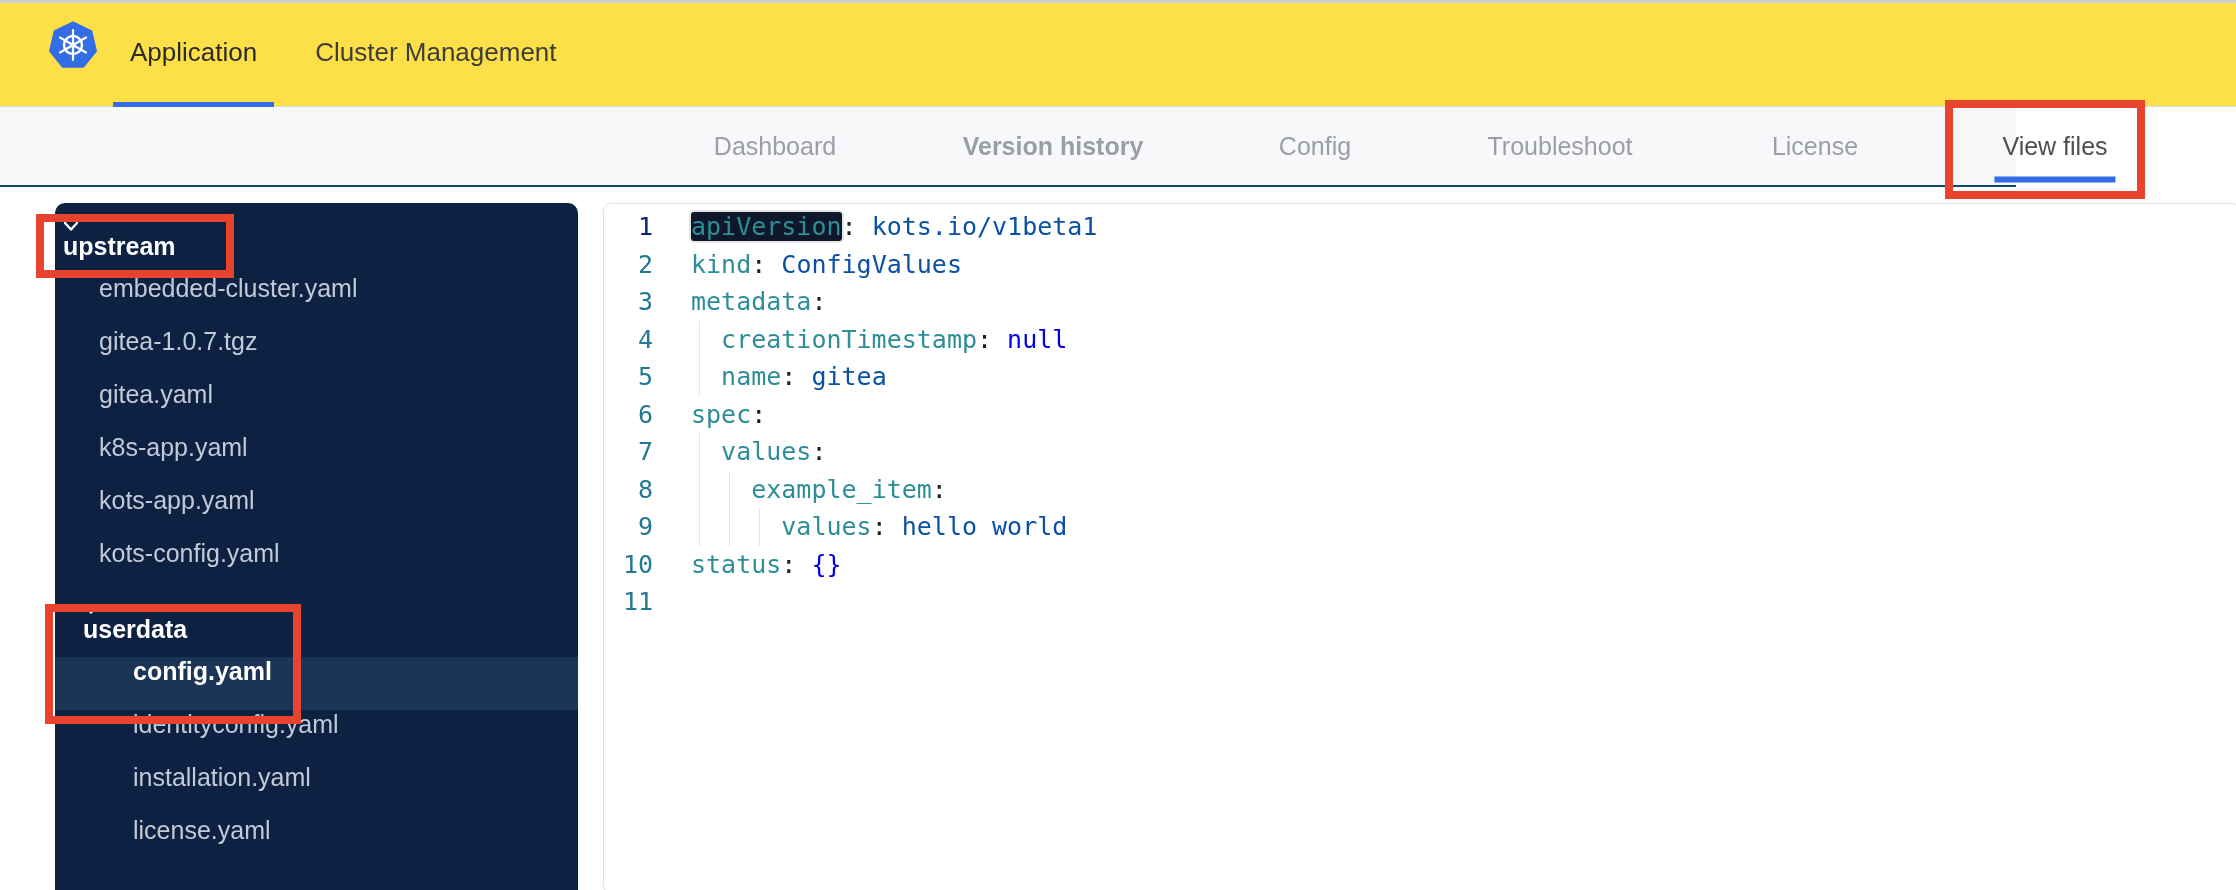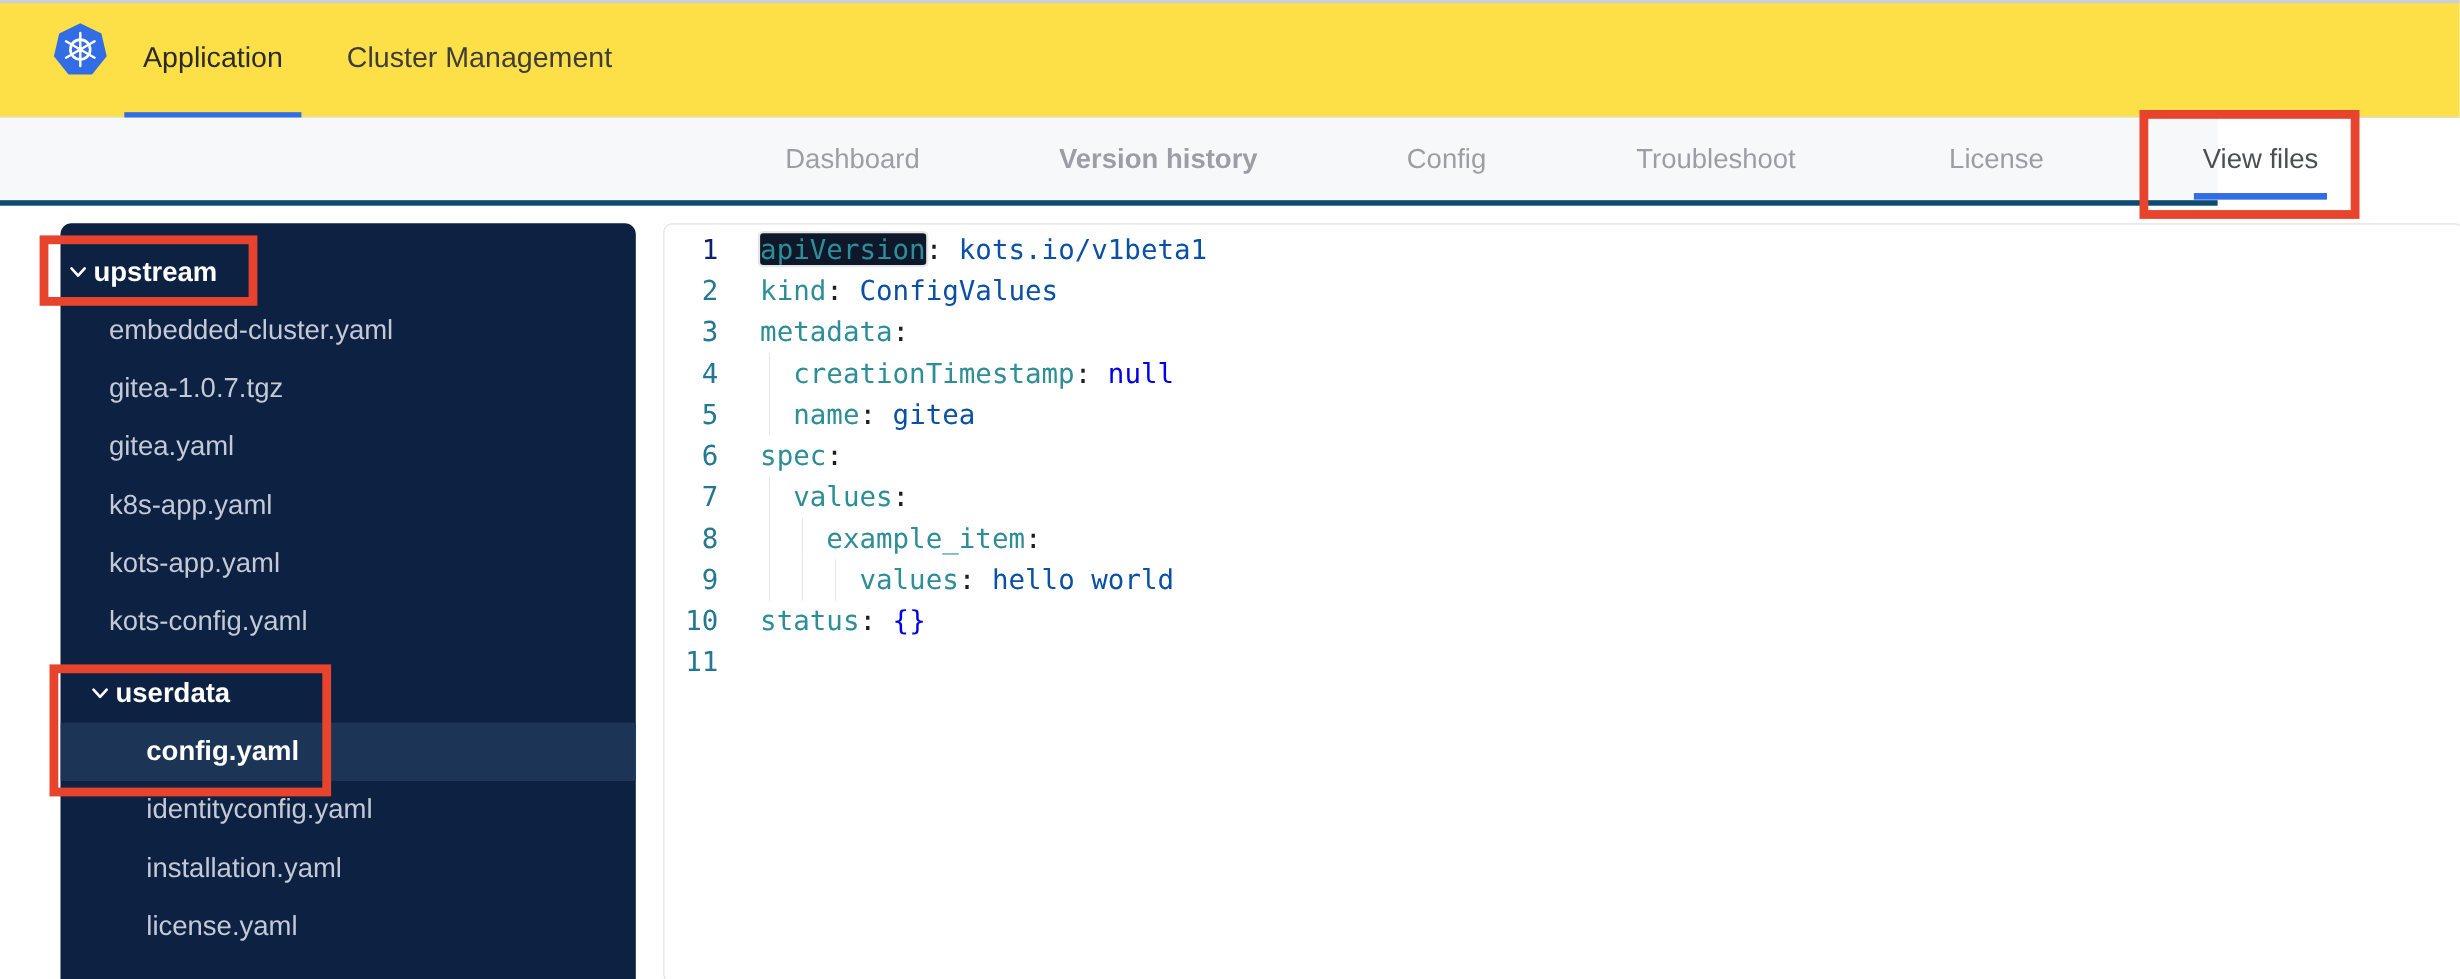--- a/index.html
+++ b/index.html
@@ -24,36 +24,36 @@
   
   .topbar{position:absolute;left:0;top:0;width:2236px;height:107px;background:#fde047;
     border-top:3px solid #ccd0d5;border-bottom:1px solid #d8dbe0;}
   .logo{position:absolute;left:47px;top:16px;width:52px;height:52px;}
   .header-tabs{position:absolute;left:113px;top:0;height:104px;display:flex;align-items:stretch;}
   .header-tab{display:flex;align-items:center;padding:0 17px;font-size:26px;color:#3d3d3d;
     cursor:pointer;border-bottom:5px solid transparent;margin-right:24px;}
   .header-tab.active{color:#2b2b2b;border-bottom-color:var(--accent-blue);}
   
   .subnav{position:absolute;left:0;top:107px;width:2016px;height:80px;background:#f7f8f9;
-    border-bottom:5px solid #0c4a6e;}
+    border-bottom:2px solid #0c4a6e;}
   .subnav-item{position:absolute;top:50%;transform:translate(-50%,-50%);font-size:25px;
     color:var(--nav-inactive);cursor:pointer;white-space:nowrap;}
   .subnav-item.active{color:var(--nav-active);}
   .subnav-item.active::after{content:"";position:absolute;left:-8px;right:-8px;bottom:-22px;
     height:6px;background:var(--accent-blue);}
   
   .anno{position:absolute;border:8px solid var(--annotation-red);background:transparent;z-index:50;}
   .anno-viewfiles{left:1945px;top:100px;width:200px;height:99px;}
   .anno-upstream{left:36px;top:214px;width:198px;height:64px;}
   .anno-userdata{left:45px;top:604px;width:256px;height:120px;}
   
   .sidebar{position:absolute;left:55px;top:203px;width:523px;bottom:0;
     background:var(--sidebar-bg);border-radius:10px 10px 0 0;padding-top:18px;overflow:hidden;}
-  .tree-row{height:53px;display:flex;align-items:center;cursor:pointer;font-size:25px;
-    color:var(--sidebar-file-text);white-space:nowrap;}
+  .tree-row{height:53px;display:flex;cursor:pointer;font-size:25px;
+    color:var(--sidebar-file-text);white-space:nowrap;flex-direction:column;}
   .tree-row.folder{color:var(--sidebar-folder-text);font-weight:bold;}
   .tree-row.folder.lvl0{padding-left:8px;}
   .tree-row.file.lvl0{padding-left:44px;}
   .tree-row.folder.lvl1{padding-left:28px;}
   .tree-row.file.lvl1{padding-left:78px;}
   .tree-row.folder:not(:first-child){margin-top:12px;}
   .tree-row.selected{background:var(--sidebar-selected-bg);color:#fff;font-weight:bold;}
   .chev{display:inline-flex;margin-right:6px;}
   
   .editor{position:absolute;left:603px;top:203px;right:-4px;bottom:-4px;background:#fff;

